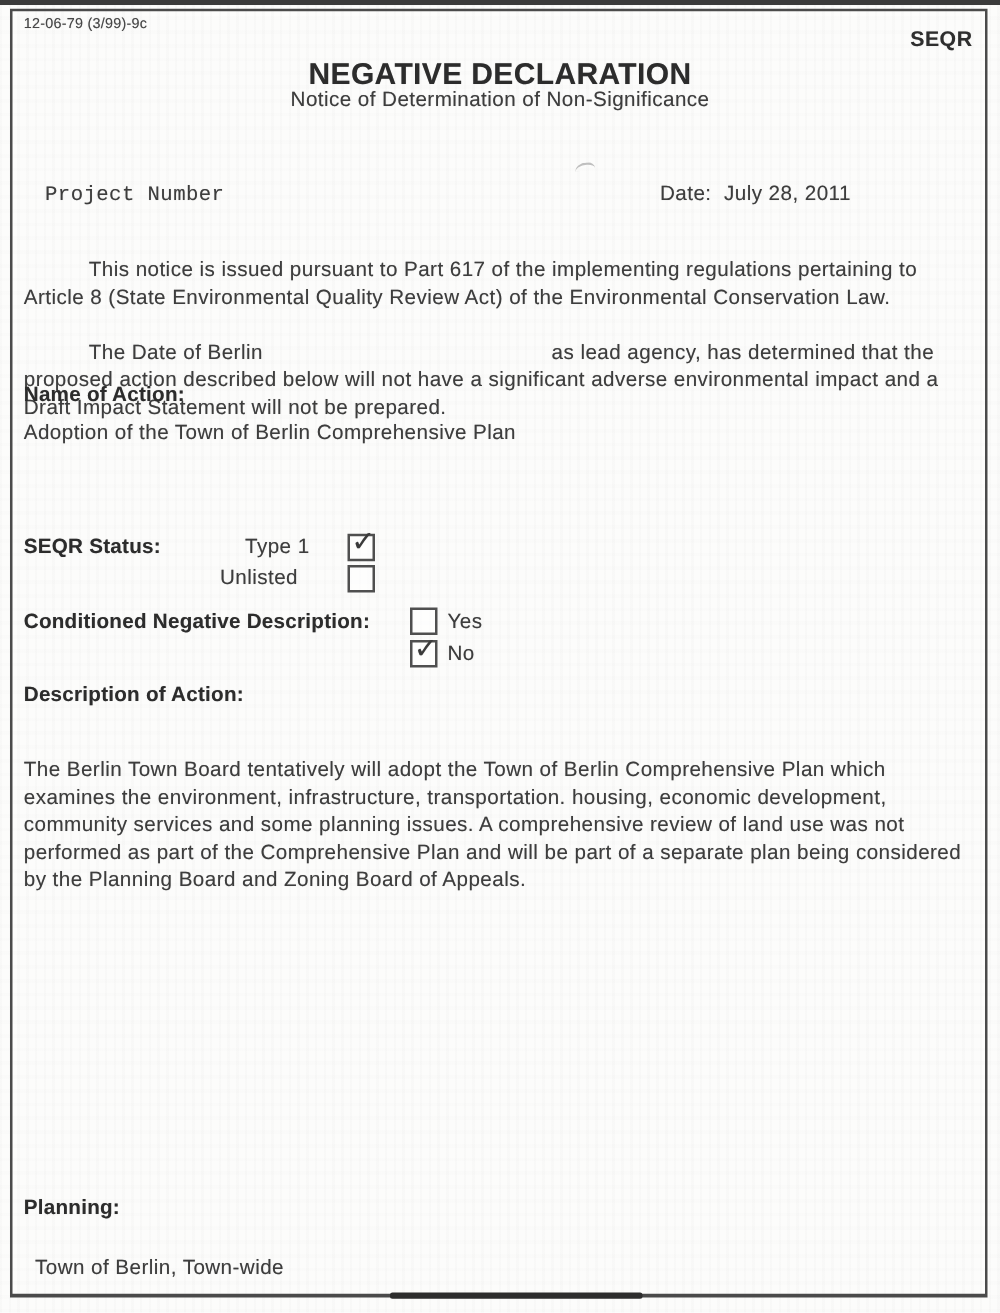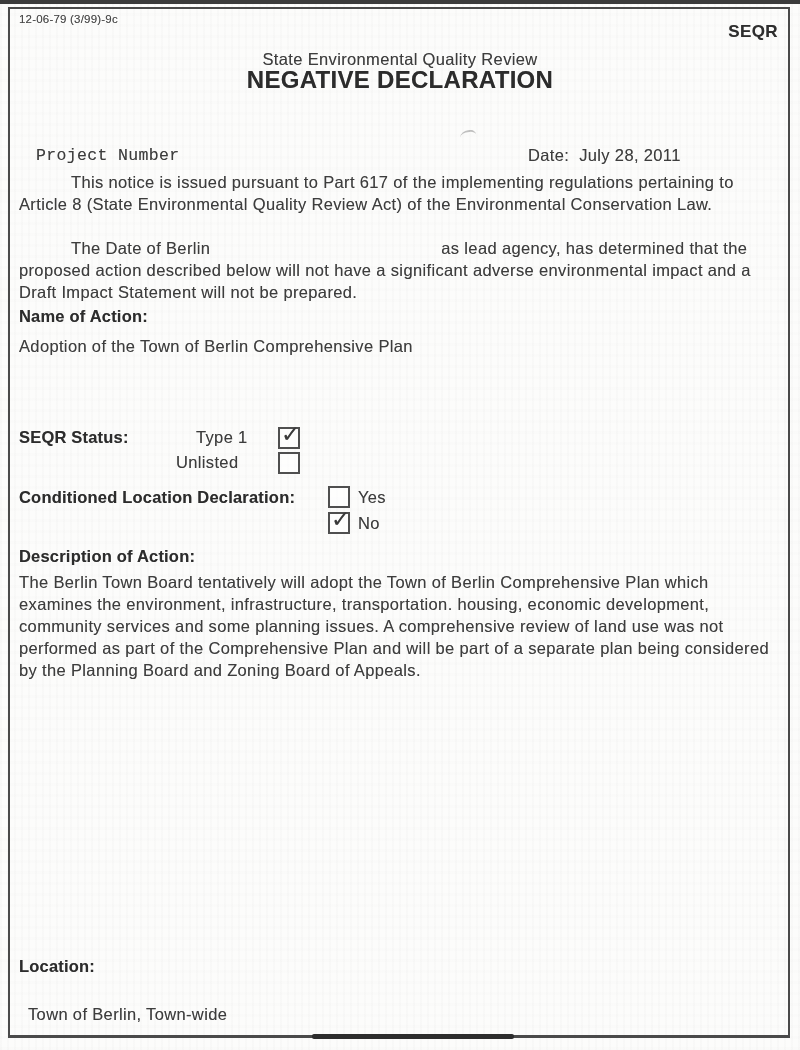--- a/index.html
+++ b/index.html
@@ -47,21 +47,21 @@
   .seqr-tag  { right: 22px; top: 22px; font-size: 17px; font-weight: bold; color: #2e2e2e; letter-spacing: 0.4px; }
 
   .title-block { left: 0; top: 49px; width: 800px; text-align: center; line-height: 20px; }
   .title-sub  { font-size: 16.5px; }
   .title-main { font-size: 24px; font-weight: bold; color: #2c2c2c; letter-spacing: 0.3px; line-height: 21px; }
 
   .project-number { left: 36px; top: 146px; font-family: Liberation Mono, monospace; }
   .date-row { left: 528px; top: 146px; }
   .date-value { margin-left: 10px; }
 
-  p.para { line-height: 22px; }
+  p.para { line-height: 22px; margin-top: 34px; }
   .notice { left: 19px; top: 171px; width: 752px; text-indent: 52px; }
   .lead   { left: 19px; top: 237px; width: 748px; text-indent: 52px; line-height: 22.3px; }
   .gap-spacer { display: inline-block; width: 231px; height: 1px; }
 
   .name-label { left: 19px; top: 307px; }
   .name-value { left: 19px; top: 337px; }
 
   .seqr-status-label { left: 19px; top: 428px; }
   .lbl-type1    { left: 176px; top: 428px; margin-left: 20px; }
   .lbl-unlisted { left: 176px; top: 453px; }
@@ -97,22 +97,22 @@
 
   <div class="scan-top-line"></div>
   <div class="form-box"></div>
   <div class="smudge"></div>
   <div class="bottom-artifact"></div>
 
   <div class="abs form-code">12-06-79 (3/99)-9c</div>
   <div class="abs seqr-tag">SEQR</div>
 
   <div class="abs title-block">
-    <div class="title-sub">State Environmental Quality Review</div>
     <div class="title-main">NEGATIVE DECLARATION</div>
+    <div class="title-sub">Notice of Determination of Non-Significance</div>
   </div>
 
   <div class="abs project-number">Project Number</div>
   <div class="abs date-row">
     <span>Date:</span><span class="date-value">July 28, 2011</span>
   </div>
 
   <p class="abs para notice">This notice is issued pursuant to Part 617 of the implementing regulations pertaining to Article 8 (State Environmental Quality Review Act) of the Environmental Conservation Law.</p>
 
   <p class="abs para lead"><span>The Date of Berlin</span><span class="gap-spacer"></span><span>as lead agency, has determined that the proposed action described below will not have a significant adverse environmental impact and a Draft Impact Statement will not be prepared.</span></p>
@@ -123,29 +123,29 @@
   <div class="abs bold seqr-status-label">SEQR Status:</div>
   <div class="abs lbl-type1">Type 1</div>
   <div class="checkbox cb-type1">
     <span class="check">✓</span>
   </div>
   <div class="abs lbl-unlisted">Unlisted</div>
   <div class="checkbox cb-unlisted">
     
   </div>
 
-  <div class="abs bold cnd-label">Conditioned Location Declaration:</div>
+  <div class="abs bold cnd-label">Conditioned Negative Description:</div>
   <div class="checkbox cb-yes">
     
   </div>
   <div class="abs lbl-yes">Yes</div>
   <div class="checkbox cb-no">
     <span class="check">✓</span>
   </div>
   <div class="abs lbl-no">No</div>
 
   <div class="abs bold desc-label">Description of Action:</div>
   <p class="abs para desc-text">The Berlin Town Board tentatively will adopt the Town of Berlin Comprehensive Plan which examines the environment, infrastructure, transportation. housing, economic development, community services and some planning issues. A comprehensive review of land use was not performed as part of the Comprehensive Plan and will be part of a separate plan being considered by the Planning Board and Zoning Board of Appeals.</p>
 
-  <div class="abs bold loc-label">Location:</div>
+  <div class="abs bold loc-label">Planning:</div>
   <div class="abs loc-value">Town of Berlin, Town-wide</div>
 
 </div>
 
 </body></html>

